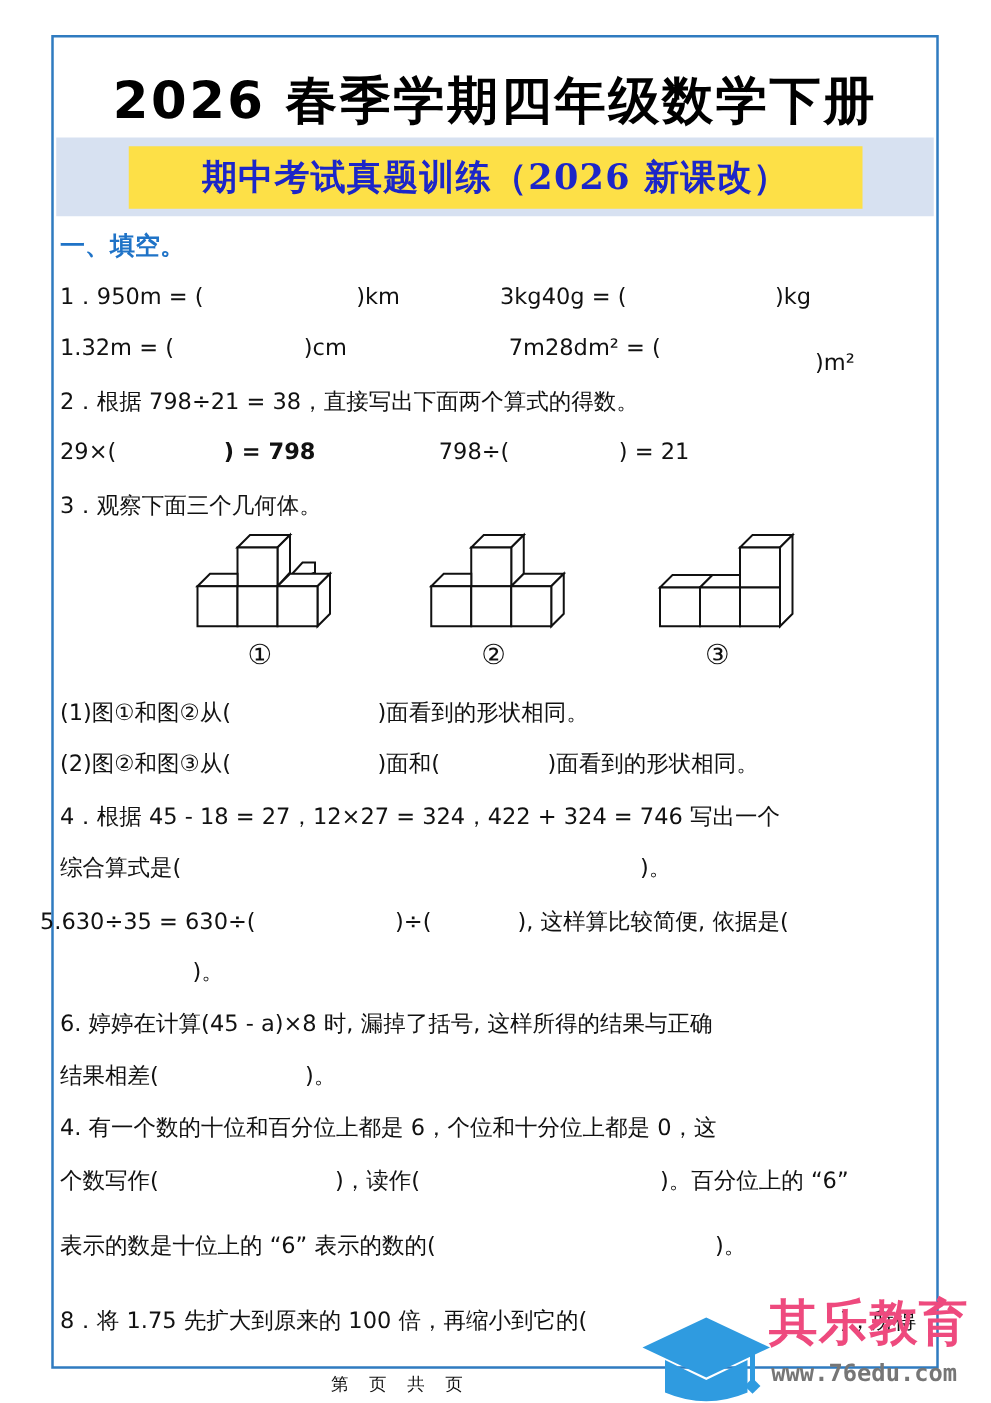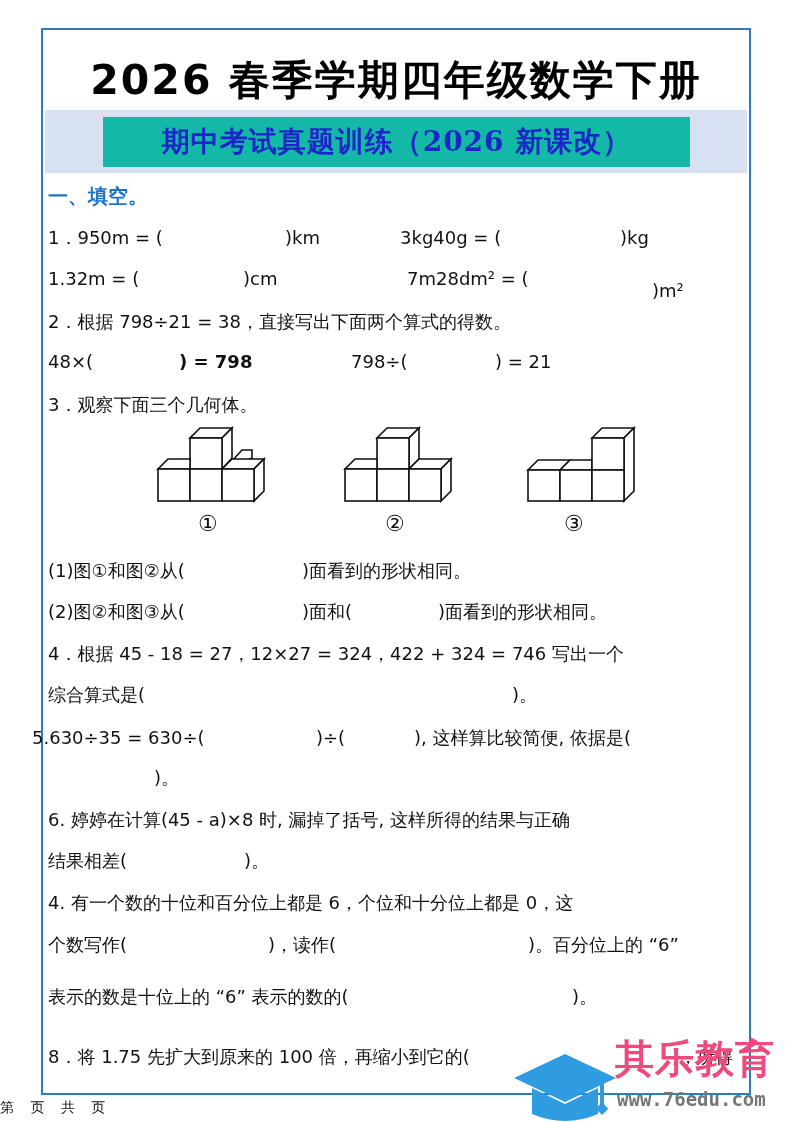--- a/index.html
+++ b/index.html
@@ -13,35 +13,35 @@
   }
   .title {
     position: absolute; left: 41px; top: 50px; width: 710px; text-align: center;
     font-family: "DejaVu Sans", sans-serif; font-weight: bold; font-size: 41px; letter-spacing: 2px;
     color: #000; line-height: 60px;
   }
   .sub-band {
     position: absolute; left: 45px; top: 110px; width: 702px; height: 63px; background: #d7e1f1;
   }
   .sub-box {
-    position: absolute; left: 103px; top: 117px; width: 587px; height: 50px; background: #14b8a6;
+    position: absolute; left: 103px; top: 117px; width: 587px; height: 50px; background: #fde047;
     text-align: center; font-family: "DejaVu Serif", serif; font-weight: bold; font-size: 28px;
     color: #1c26c8; line-height: 50px; letter-spacing: 1px;
   }
   .line {
     position: absolute; left: 48px; font-size: 18px; line-height: 30px; white-space: pre; color: #111;
   }
   .section {
     font-weight: bold; color: #1f73c7; font-size: 20px;
   }
   .seg { position: absolute; white-space: pre; }
   .figs { position: absolute; left: 0; top: 0; }
   .fig-label { position: absolute; font-family: "DejaVu Serif", serif; font-size: 22px; color: #111; }
   .footer {
-    position: absolute; top: 1099px; left: 0; width: 641px; text-align: left;
+    position: absolute; top: 1099px; left: 0; width: 641px; text-align: center;
     font-size: 14px; letter-spacing: 6px; color: #111;
   }
   .wm-text {
     position: absolute; left: 615px; top: 1036px; font-weight: bold; font-size: 39px;
     color: #ee4a7e; letter-spacing: 1px; line-height: 46px; white-space: nowrap;
   }
   .wm-url {
     position: absolute; left: 617px; top: 1088px; font-family: "DejaVu Sans Mono", monospace;
     font-weight: bold; font-size: 19px; color: #767676; white-space: nowrap;
   }
@@ -64,21 +64,21 @@
   <span class="seg line" style="top:223px;left:400px;">3kg40g = (</span>
   <span class="seg line" style="top:223px;left:620px;">)kg</span>
   <span class="seg line" style="top:264px;left:48px;">1.32m = (</span>
   <span class="seg line" style="top:264px;left:243px;">)cm</span>
   <span class="seg line" style="top:264px;left:407px;">7m28dm² = (</span>
   <span class="seg line" style="top:264px;left:652px;margin-top:12px;">)m²</span>
 </div>
 
 <div>
   <span class="seg line" style="top:307px;left:48px;">2．根据 798÷21 = 38，直接写出下面两个算式的得数。</span>
-  <span class="seg line" style="top:347px;left:48px;">48×(</span>
+  <span class="seg line" style="top:347px;left:48px;">29×(</span>
   <span class="seg line" style="top:347px;left:179px;font-weight:bold;">) = 798</span>
   <span class="seg line" style="top:347px;left:351px;">798÷(</span>
   <span class="seg line" style="top:347px;left:495px;">) = 21</span>
 </div>
 
 <div>
   <span class="seg line" style="top:390px;left:48px;">3．观察下面三个几何体。</span>
 
   <svg class="figs" width="793" height="560">
     <g fill="#fff" stroke="#111" stroke-width="1.6" stroke-linejoin="miter">

